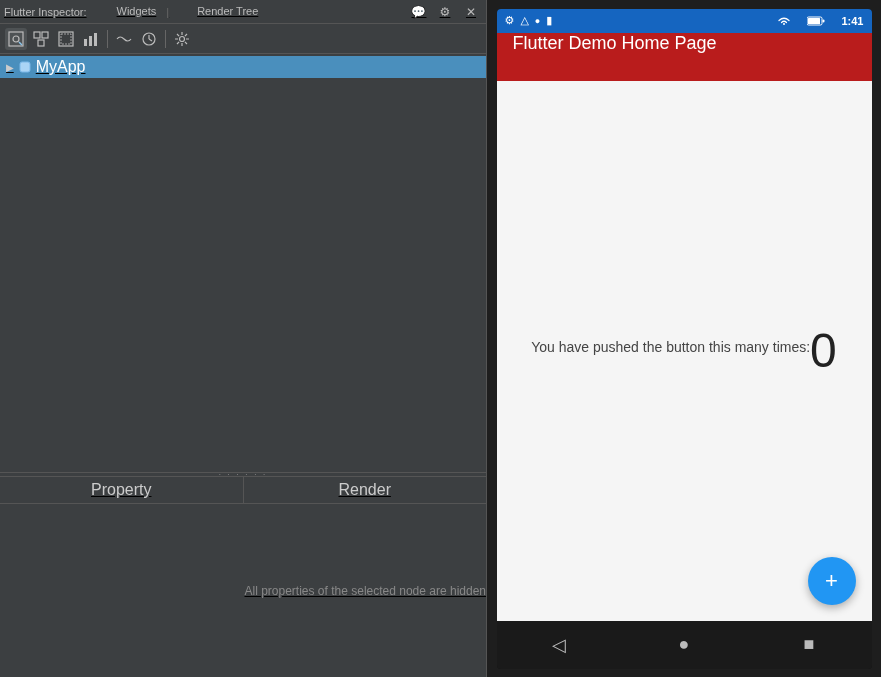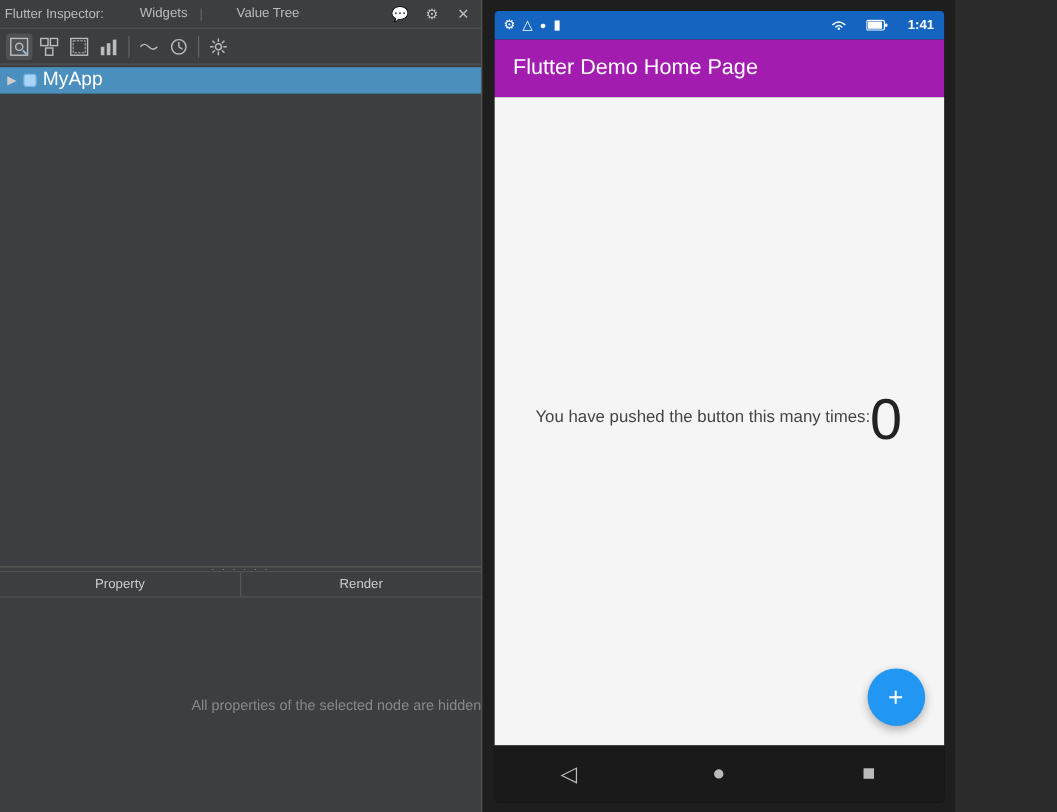--- a/index.html
+++ b/index.html
@@ -7,26 +7,27 @@
       width: 881px;
       height: 677px;
       display: flex;
       font-family: 'Segoe UI', Arial, sans-serif;
       overflow: hidden;
       background: #2b2b2b;
     }
 
     
     .left-panel {
-      width: 402px;
+      width: 487px;
       height: 677px;
       background: #737373;
       display: flex;
       flex-direction: column;
       border-right: 1px solid #555;
+      text-decoration: underline;
     }
 
     .top-bar {
       display: flex;
       align-items: center;
       background: #3c3f41;
       padding: 2px 4px;
       border-bottom: 1px solid #555;
       gap: 2px;
       height: 24px;
@@ -153,21 +154,21 @@
     }
 
     .properties-header {
       display: flex;
       border-bottom: 1px solid #555;
       background: #3c3f41;
     }
 
     .prop-col-header {
       padding: 4px 24px;
-      font-size: 11px;
+      font-size: 16px;
       color: #ccc;
       flex: 1;
       text-align: center;
       border-right: 1px solid #555;
     }
 
     .prop-col-header:last-child {
       border-right: none;
     }
 
@@ -232,23 +233,23 @@
 
     .status-time {
       color: white;
       font-size: 11px;
       font-weight: bold;
     }
 
     
     .app-bar {
       height: 48px;
-      background: #a21caf;
-      display: flex;
-      align-items: center;
+      background: #b91c1c;
+      display: flex;
+      align-items: flex-start;
       padding: 0 16px;
     }
 
     .app-bar-title {
       color: white;
       font-size: 18px;
       font-weight: 500;
     }
 
     
@@ -316,21 +317,21 @@
   </style>
 </head>
 <body>
 
 <div class="left-panel">
 
   <div class="top-bar">
     <span class="top-bar-label">Flutter Inspector:</span>
     <span class="top-bar-tab">Widgets</span>
     <span class="top-bar-divider">|</span>
-    <span class="top-bar-tab">Value Tree</span>
+    <span class="top-bar-tab">Render Tree</span>
 
     <div style="margin-left:auto; display:flex; gap:4px; align-items:center;">
       <span class="toolbar-btn" style="font-size:12px;">💬</span>
       <span class="toolbar-btn" style="font-size:12px;">⚙</span>
       <span class="toolbar-btn" style="font-size:12px;">✕</span>
     </div>
   </div>
 
   <div class="toolbar">
 

